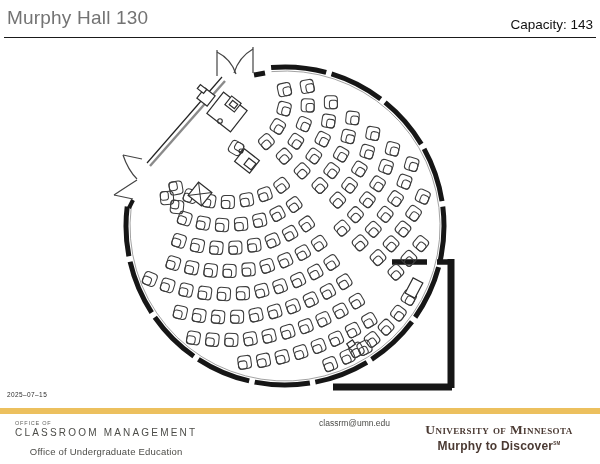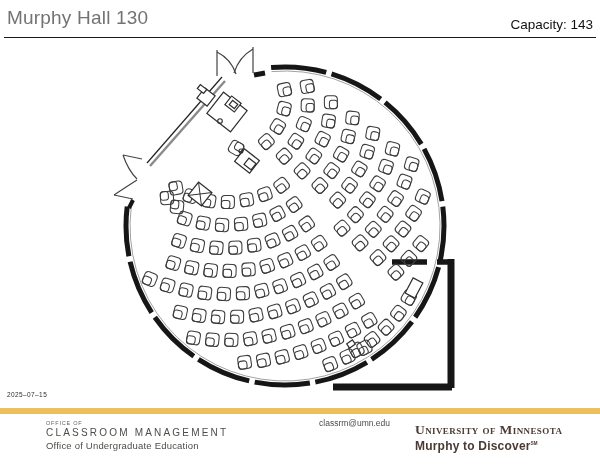--- a/index.html
+++ b/index.html
@@ -18,27 +18,27 @@
     position:absolute;left:4px;right:4px;top:37px;height:0;border-top:1.6px solid #1a1a1a;
   }
   #plan-svg{position:absolute;left:0;top:0;width:600px;height:464px;}
   .plan-date{
     position:absolute;left:7px;top:391px;font-size:6.5px;color:#2d2d2d;letter-spacing:.4px;
   }
   .gold-bar{
     position:absolute;left:0;right:0;top:408px;height:6px;background:#ecc05e;
   }
   .footer{position:absolute;left:0;right:0;top:414px;height:50px;background:#fff;}
-  .f-left{position:absolute;left:46px;top:6px;color:#4c4c48;}
+  .f-left{position:absolute;left:15px;top:6px;color:#4c4c48;}
   .f-left .tiny{font-size:5.5px;letter-spacing:.8px;color:#63635f;}
   .f-left .big{font-size:10px;letter-spacing:2.2px;margin-top:1px;}
-  .f-left .sub{font-size:9.5px;margin-top:2px;letter-spacing:.2px;}
+  .f-left .sub{font-size:9.5px;margin-top:8px;letter-spacing:.2px;text-align:center;}
   .f-center{position:absolute;left:210px;width:180px;top:4px;text-align:right;
     font-size:8.5px;line-height:11.5px;color:#4c4c48;}
-  .f-right{position:absolute;left:415px;width:168px;top:8px;text-align:left;color:#4b3a33;}
+  .f-right{position:absolute;left:415px;width:168px;top:8px;text-align:center;color:#4b3a33;}
   .f-right .univ{
     font-family:"Liberation Serif", serif;font-variant:small-caps;
     font-size:13.5px;letter-spacing:.4px;font-weight:600;
   }
   .f-right .tagline{font-size:12px;font-weight:bold;margin-top:1px;letter-spacing:.2px;}
   .f-right .tagline sup{font-size:4.5px;}
 </style>
 </head>
 <body>
 

